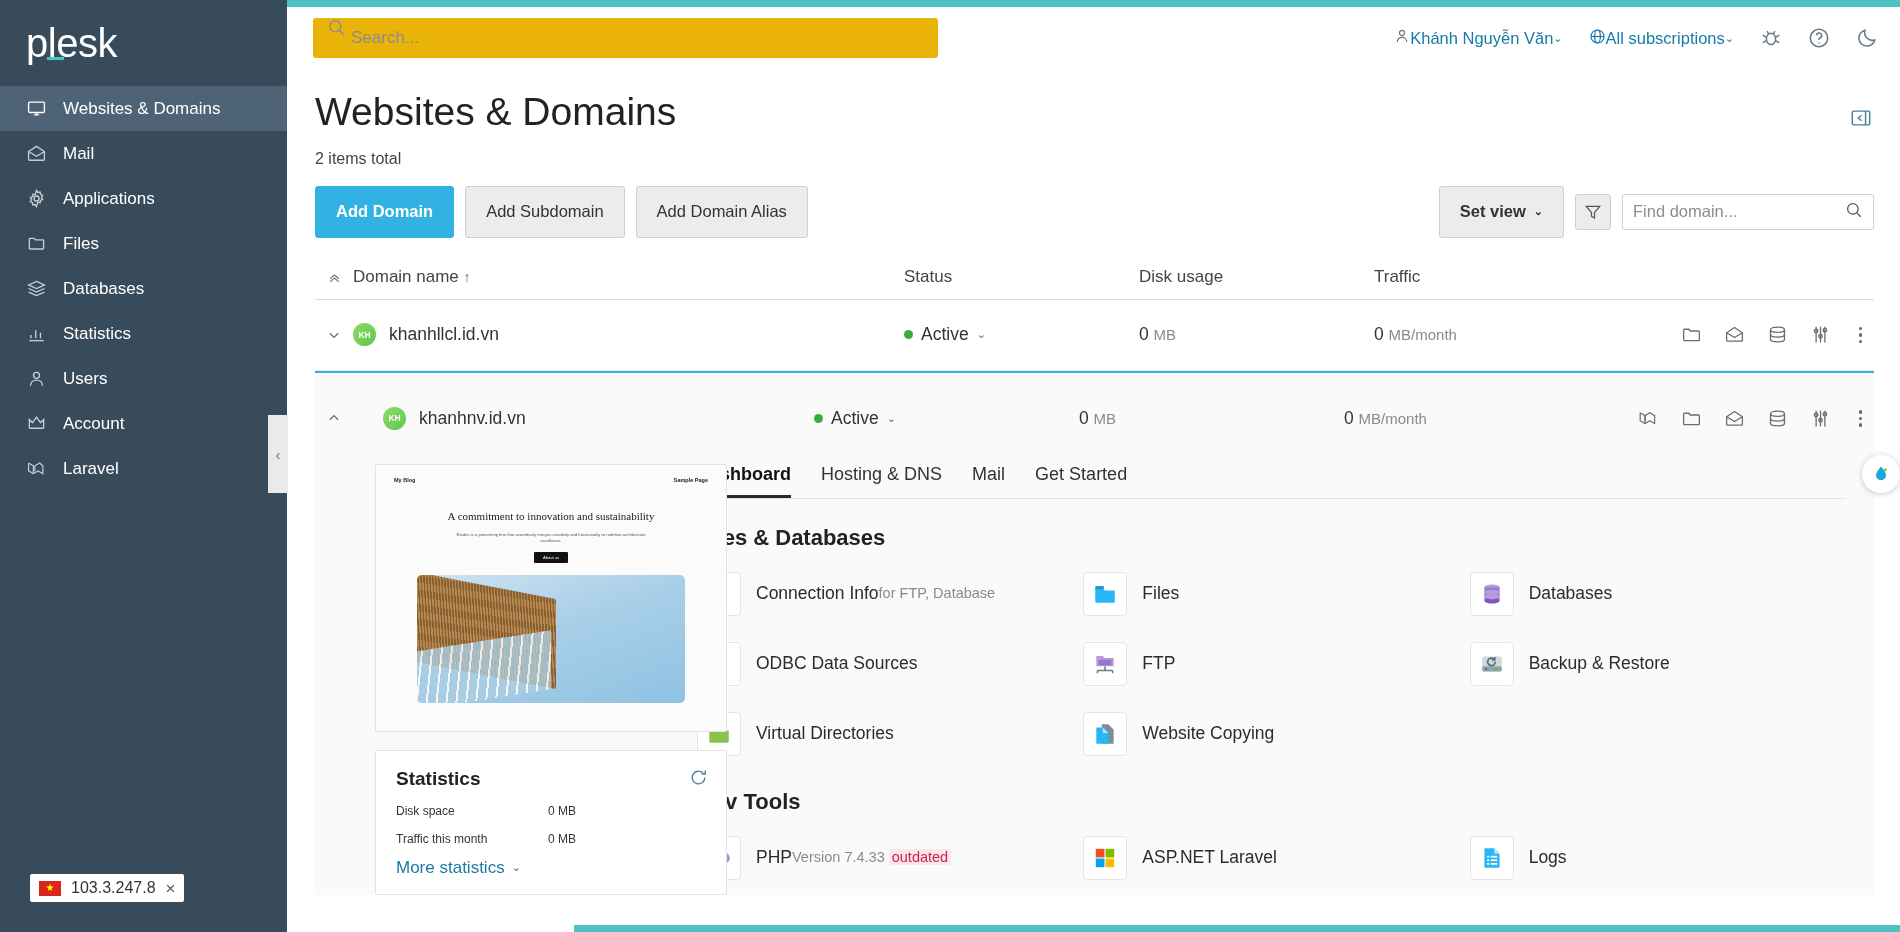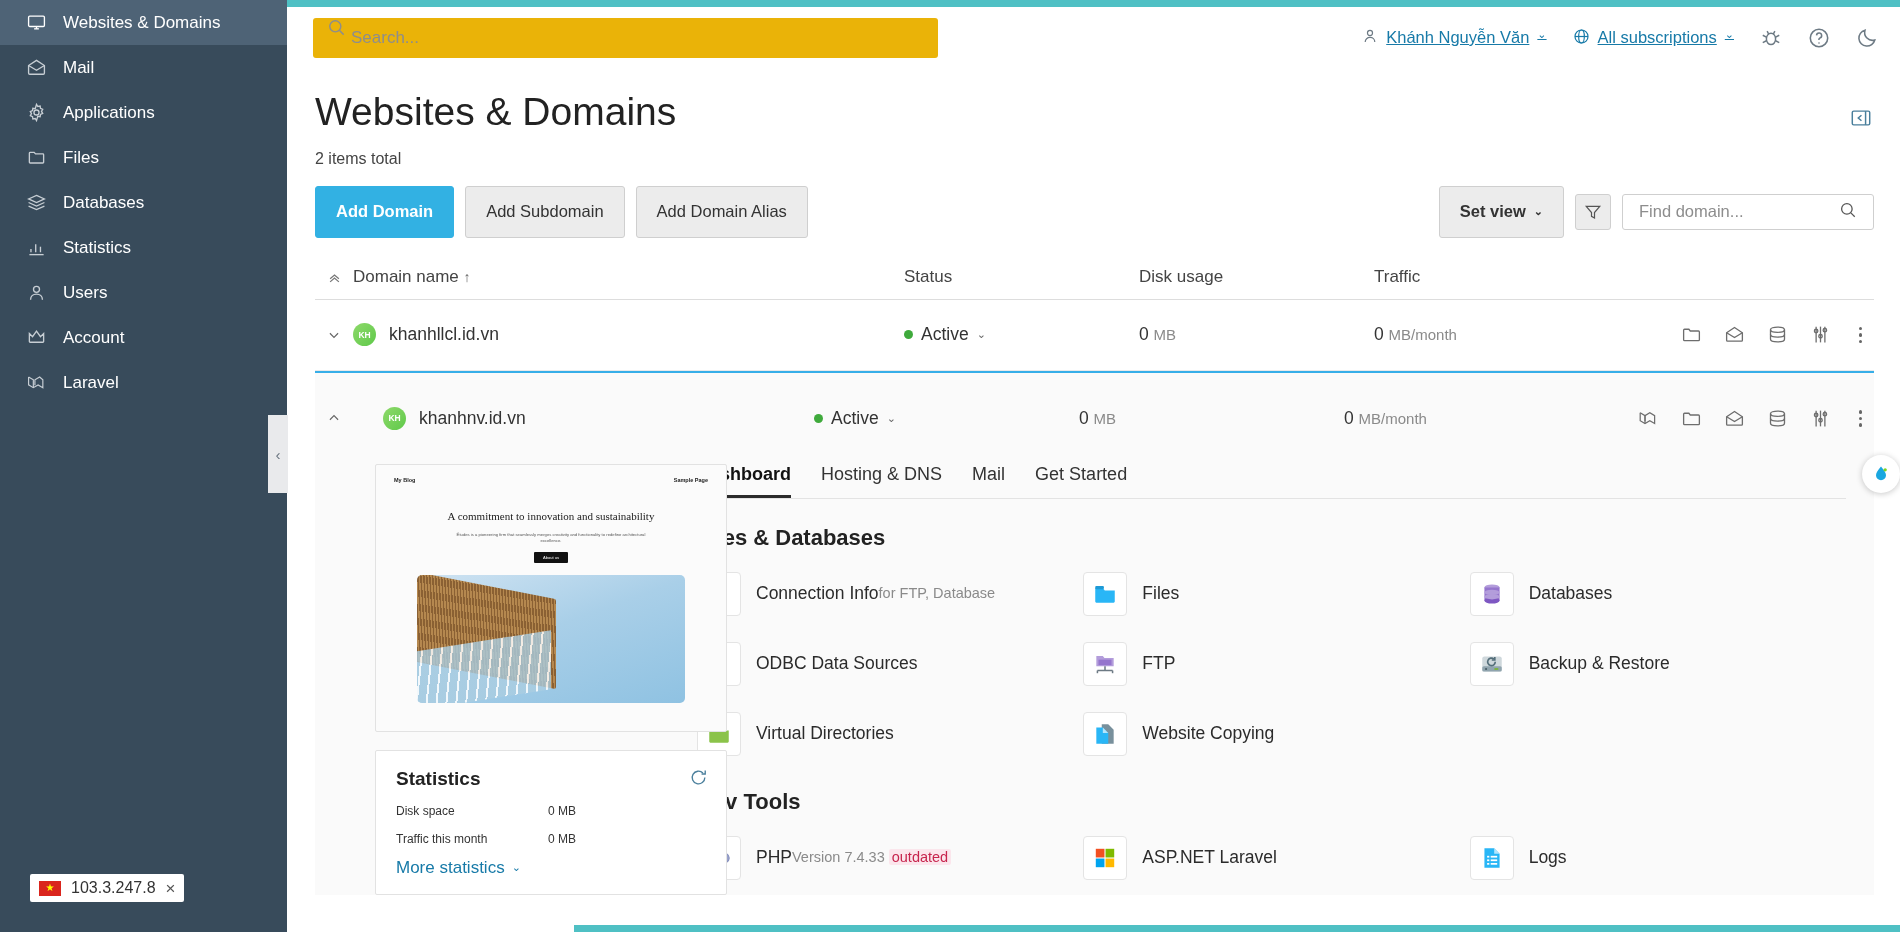--- a/index.html
+++ b/index.html
@@ -87,22 +87,22 @@
   }
   .search-box input {
     border: none; outline: none; background: transparent;
     font-size: 17px; color: #555; width: 100%;
     font-family: "Liberation Sans", sans-serif;
   }
   .search-box input::placeholder { color: #8d8d8d; }
   .topbar-spacer { flex: 1; }
   .topbar-right { display: flex; align-items: center; gap: 26px; }
   .tb-link {
-    display: flex; align-items: flex-start; gap: 8px;
-    color: #177aa8; font-size: 16.5px; cursor: pointer; white-space: nowrap; text-decoration: underline;
+    display: flex; align-items: center; 
+    color: #177aa8; font-size: 16.5px; cursor: pointer; white-space: nowrap;
   }
   .tb-icon-btn { cursor: pointer; display:flex; align-items:center; }
   .caret { font-size: 11px; color: #177aa8; }
 
   
   .page-head {
     display: flex; align-items: flex-start;
     padding: 22px 26px 0 28px;
   }
   .page-title { font-size: 39px; font-weight: 400; color: #222; line-height: 1.1; }
@@ -129,21 +129,21 @@
   }
   .btn.primary { background: #32b1e3; border-color: #32b1e3; color: #fff; font-weight: 700; }
   .toolbar-spacer { flex: 1; }
   .btn.setview { font-weight: 700; gap: 8px; }
   .icon-btn {
     width: 36px; height: 36px; border: 1px solid #cfcfcf; background: #ececec;
     border-radius: 3px; display:flex; align-items:center; justify-content:center; cursor:pointer;
   }
   .find-box {
     width: 252px; height: 36px; border: 1px solid #cfcfcf; background: #fff;
-    border-radius: 3px; display: flex; align-items: center; padding: 0 16px; gap: 18px;
+    border-radius: 3px; display: flex; align-items: center; padding: 0 10px; gap: 18px;
   }
   .find-box input {
     border: none; outline: none; font-size: 16.5px; color: #555; flex:1;
     font-family: "Liberation Sans", sans-serif; min-width: 0;
   }
   .find-box input::placeholder { color: #8d8d8d; }
 
   
   .table-wrap { padding: 18px 26px 0 28px; flex: 1; overflow: hidden; }
   .thead {
@@ -253,20 +253,23 @@
     z-index: 9;
   }
   .bottom-teal { position:absolute; left:287px; right:0; bottom:0; height:7px; background:#4fc0c4; }
 </style>
 </head>
 <body>
 
 <div class="app">
 
   <aside class="sidebar">
+    <div class="brand">
+      <span class="brand-text">plesk</span>
+    </div>
 
     <nav class="nav">
       <div class="nav-item active">
         <span class="nav-icon">
           <svg width="19" height="19" viewBox="0 0 24 24" fill="none" stroke="#fff" stroke-width="1.7">
               <rect x="2" y="4" width="20" height="13" rx="1.5"></rect>
               <line x1="9" y1="20" x2="15" y2="20"></line>
               <line x1="12" y1="17" x2="12" y2="20"></line>
             </svg>
         </span>

